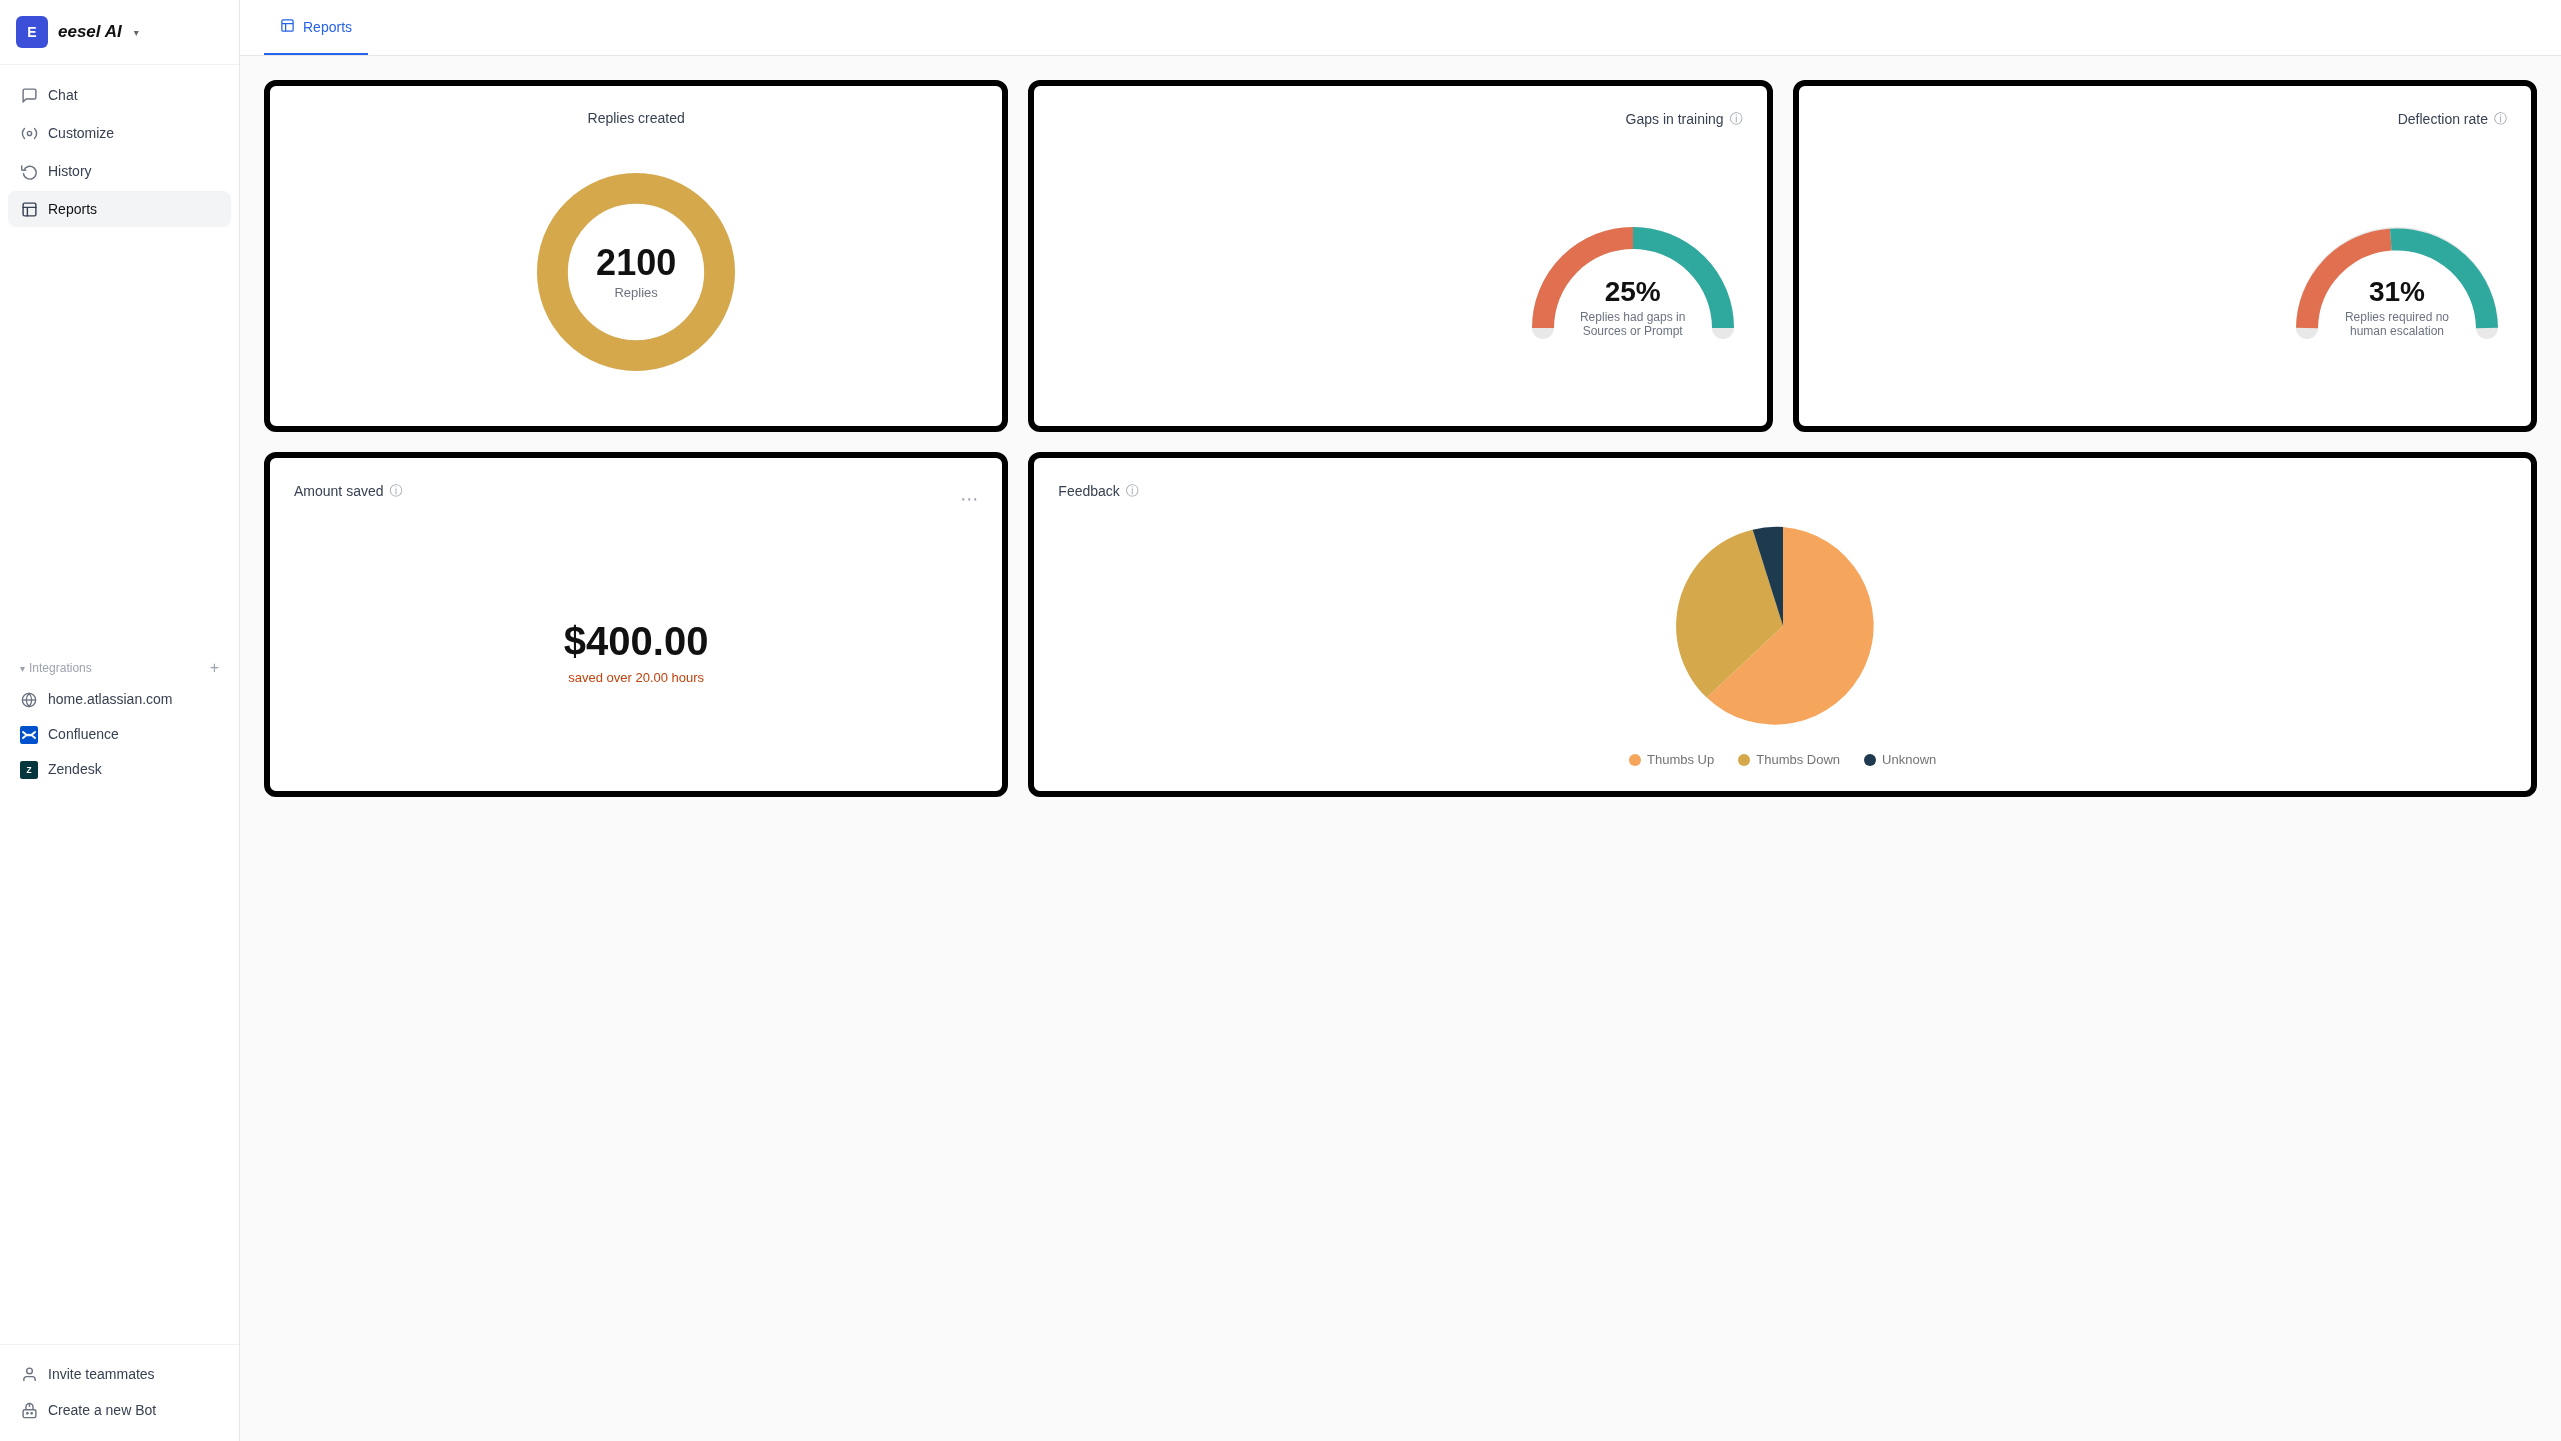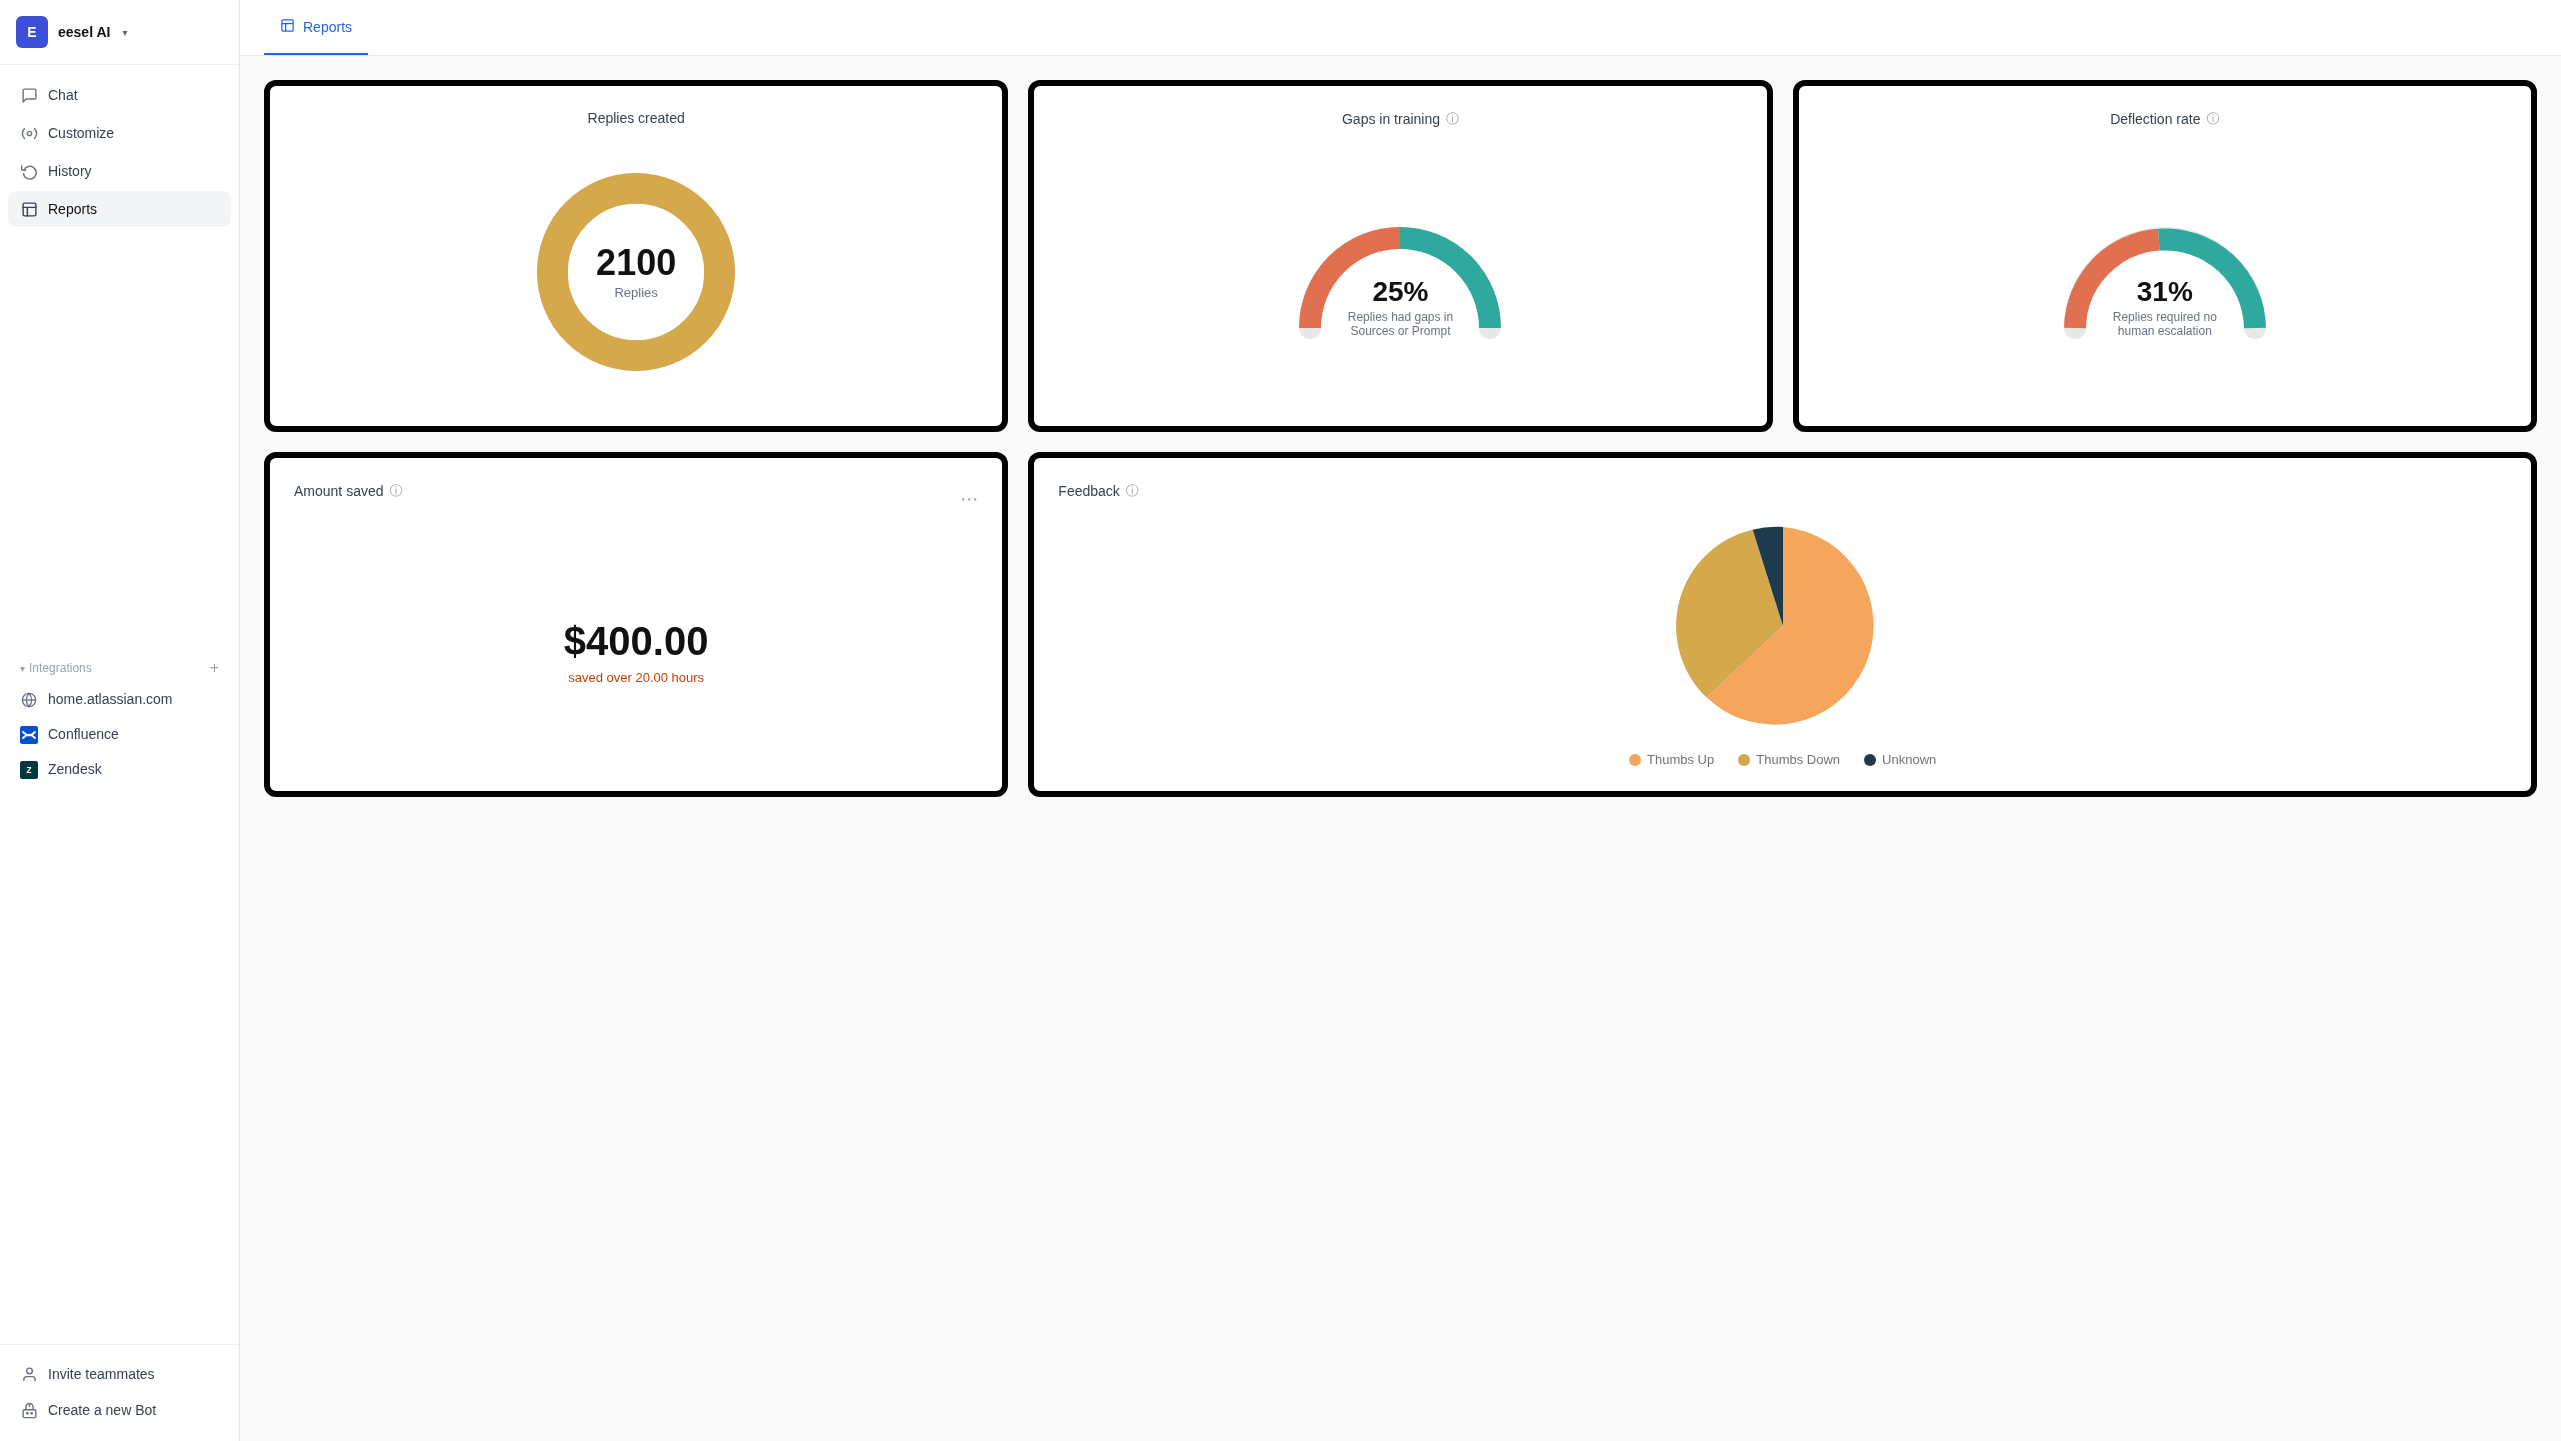--- a/index.html
+++ b/index.html
@@ -26,22 +26,23 @@
       width: 32px; height: 32px;
       background: #3b4fd8;
       border-radius: 6px;
       color: white;
       font-weight: 700;
       font-size: 14px;
       display: flex; align-items: center; justify-content: center;
     }
     .company-name {
       font-weight: 600;
-      font-size: 14px;
+      font-size: 17px;
       color: #111;
+      font-style: italic;
     }
     .chevron-down {
       font-size: 10px;
       color: #666;
       margin-left: 2px;
     }
     .sidebar-nav {
       padding: 12px 8px;
       flex: 1;
     }
@@ -229,21 +230,21 @@
     }
     .donut-label {
       font-size: 13px;
       color: #6b7280;
       margin-top: 4px;
     }
 
     
     .card-gaps, .card-deflection {
       grid-row: 1;
-      align-items: center;
+      align-items: flex-end;
     }
     .gauge-container {
       display: flex;
       justify-content: center;
       align-items: center;
       flex: 1;
       padding: 10px 0 0;
     }
     .gauge-wrap {
       position: relative;

